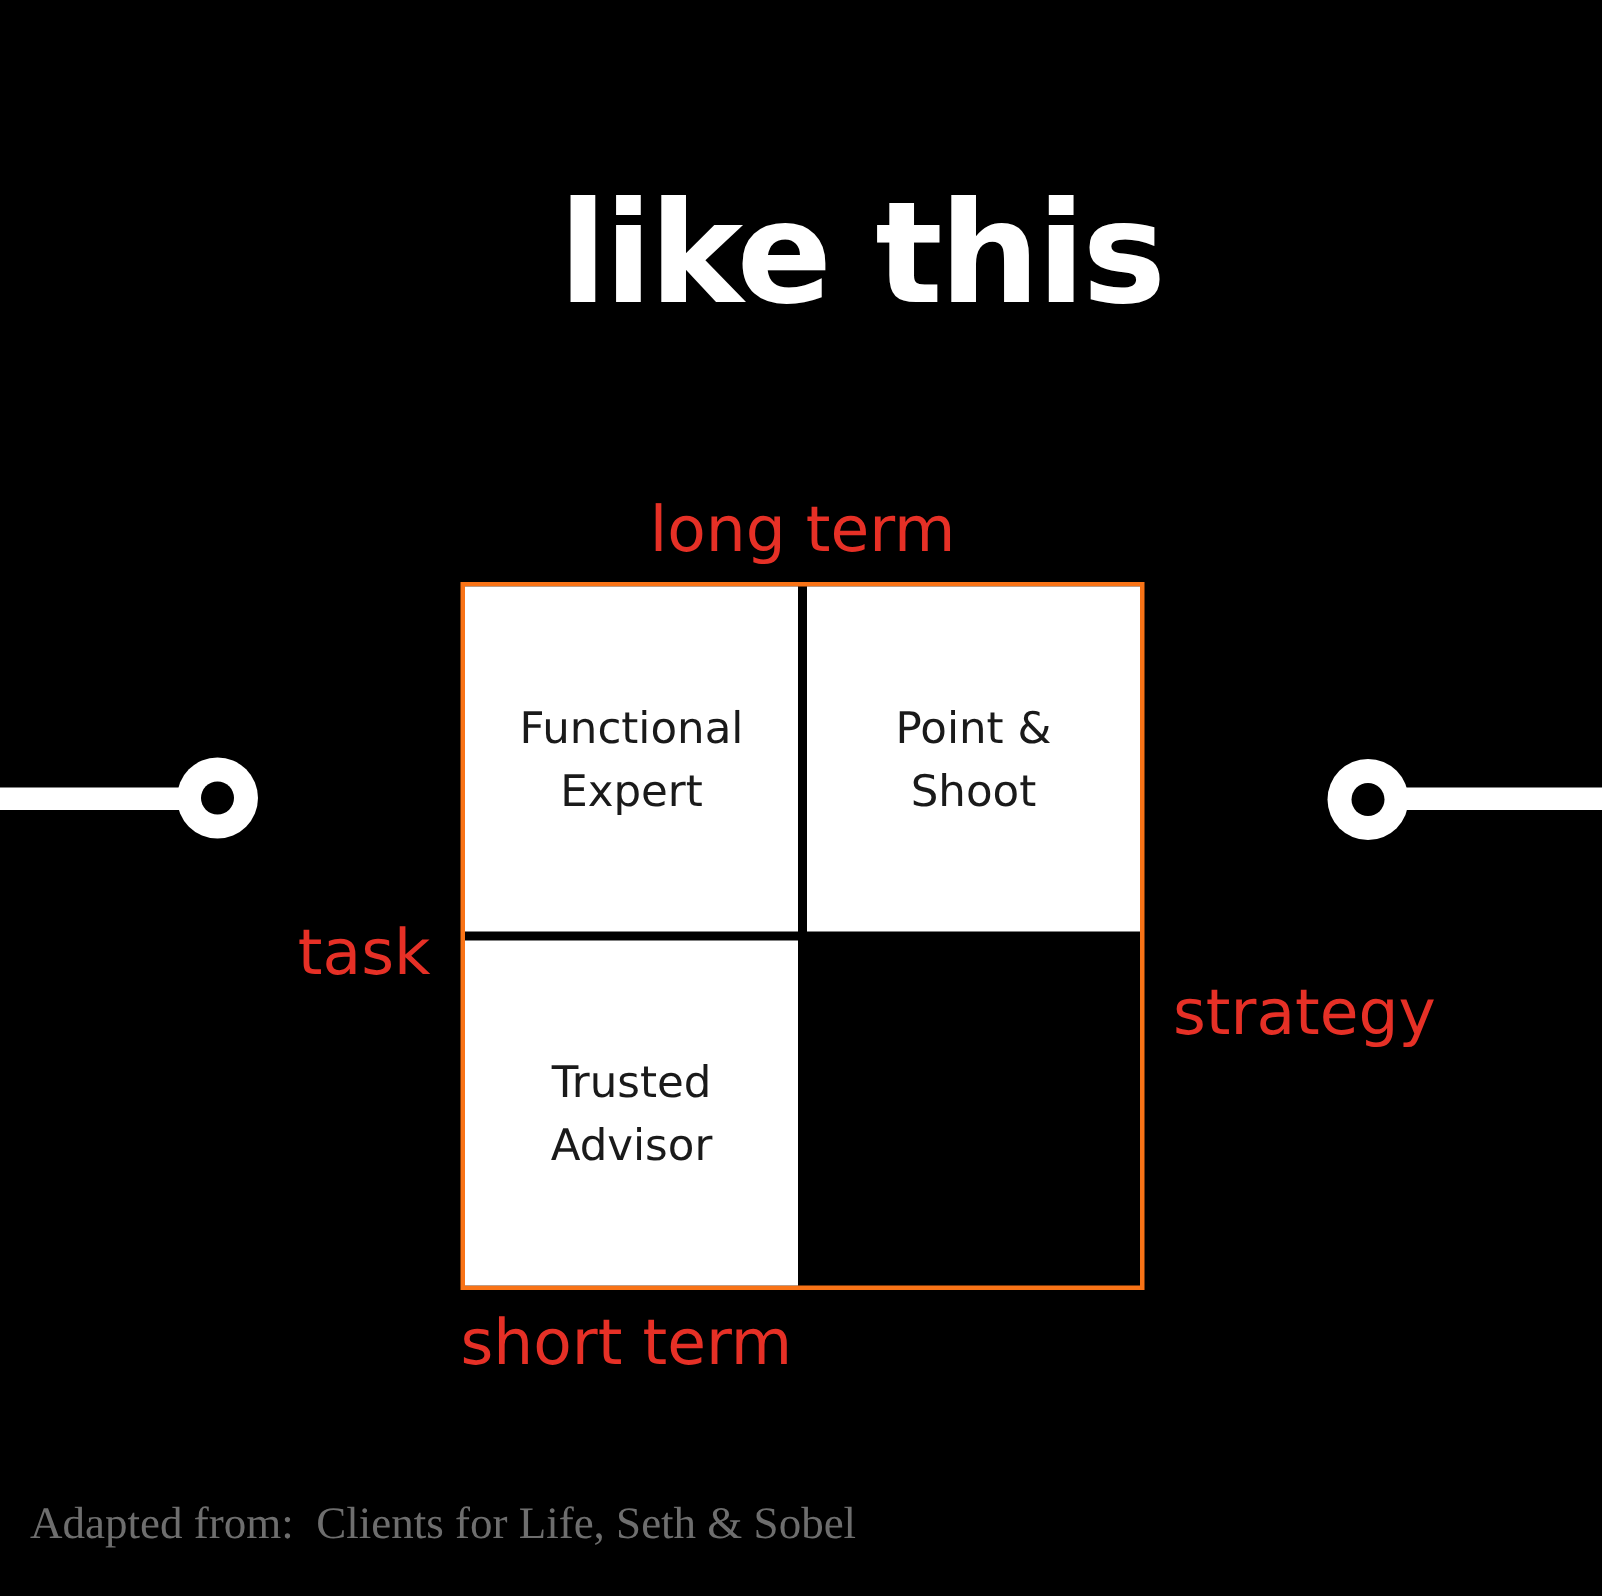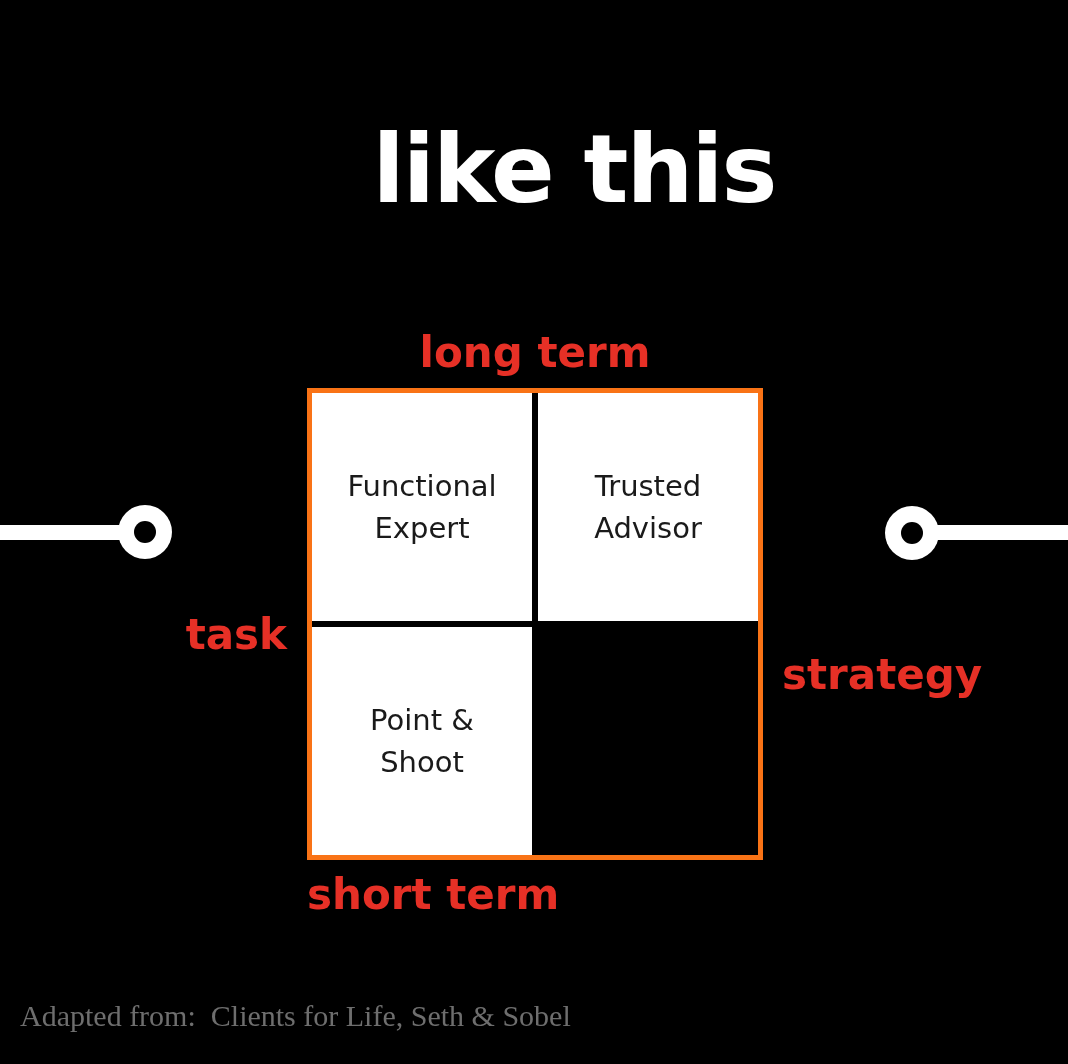--- a/index.html
+++ b/index.html
@@ -29,37 +29,37 @@
     letter-spacing: -2px;
     line-height: 1.1;
     padding-left: 40px;
   }
 
   
   .axis-label {
     position: absolute;
     color: #e63026;
     font-size: 42px;
-    font-weight: 700;
+    font-weight: 400;
     white-space: nowrap;
   }
   .axis-top    { top: 328px; left: 307px; width: 456px; text-align: center; }
   .axis-bottom { top: 870px; left: 307px; width: 456px; }
   .axis-left   { top: 610px; right: 781px; text-align: center; }
   .axis-right  { top: 610px; left: 782px; text-align: center; margin-top: 40px; }
 
   
   .matrix {
     position: absolute;
     left: 307px;
     top: 388px;
     width: 456px;
     height: 472px;
     background: #000000;
-    border: 5px solid #f97316;
+    border: 3px solid #f97316;
     box-sizing: border-box;
     display: grid;
     grid-template-columns: 1fr 1fr;
     grid-template-rows: 1fr 1fr;
     gap: 6px;
   }
   .quadrant {
     background: #ffffff;
     display: flex;
     align-items: center;
@@ -123,24 +123,24 @@
 
   <div class="axis-label axis-left">task</div>
 
   <div class="axis-label axis-right">strategy</div>
 
   <div class="axis-label axis-bottom">short term</div>
 
   <div class="matrix">
     <div class="quadrant">Functional
 Expert</div>
+    <div class="quadrant">Point &amp;
+Shoot</div>
     <div class="quadrant">Trusted
 Advisor</div>
-    <div class="quadrant">Point &amp;
-Shoot</div>
   </div>
 
   <div class="connector-line left"></div>
   <div class="connector-node left">
     <span class="hole"></span>
   </div>
 
   <div class="connector-node right">
     <span class="hole"></span>
   </div>

